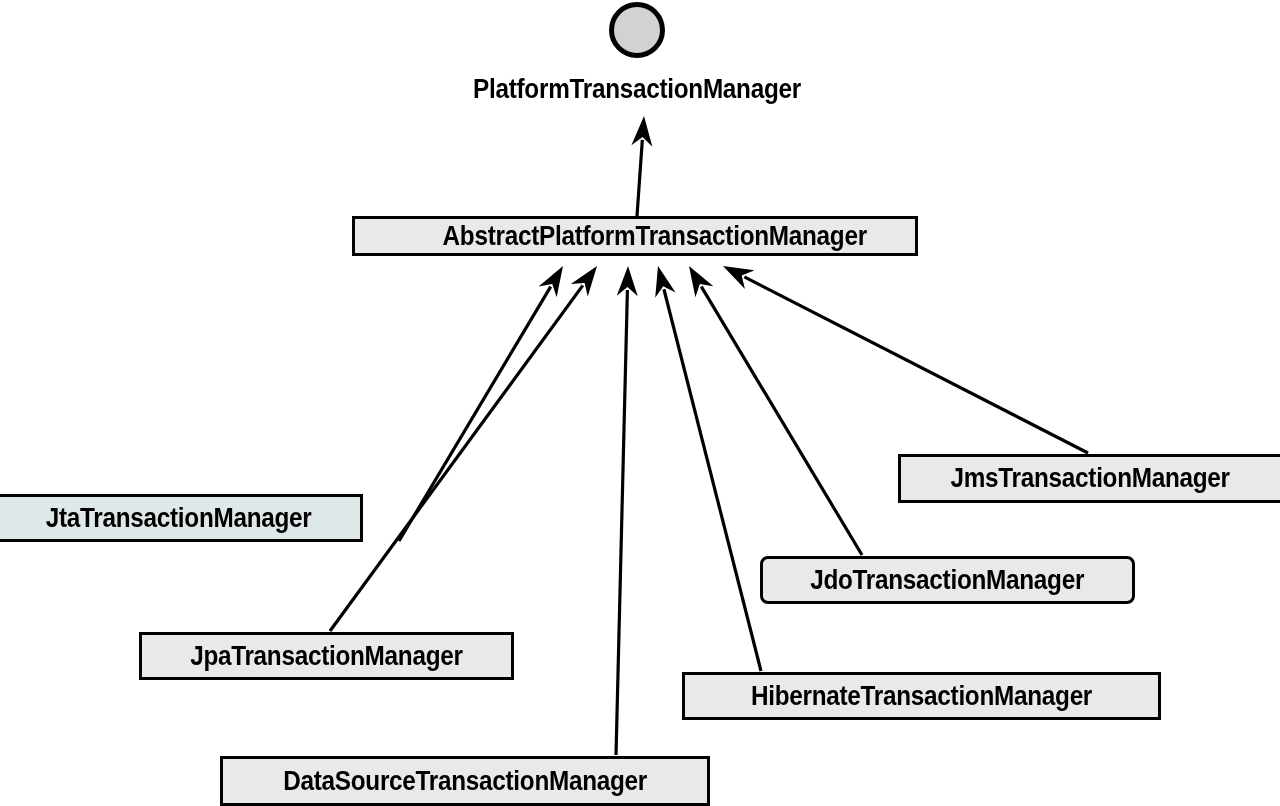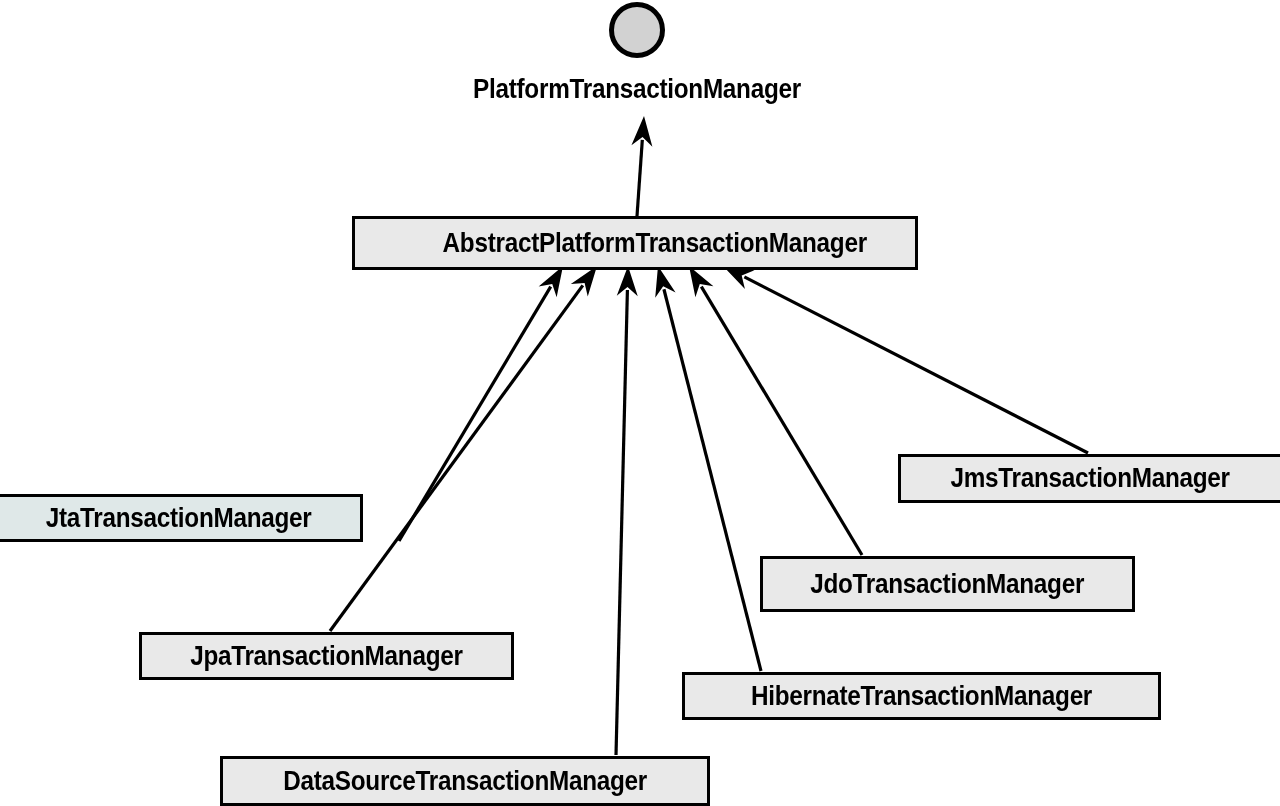--- a/index.html
+++ b/index.html
@@ -79,41 +79,41 @@
       <polygon points="658,266 675.5703152745529,292.4864875201075 663.1759743873147,286.3521322996354 655.2181829749176,297.6624619074222" fill="#000000"></polygon>
       <line x1="862" y1="555" x2="701.3269346815246" y2="286.5923937743388" stroke="#000000" stroke-width="3.2"></line>
       <polygon points="689,266 713.417840628179,286.34745829475645 699.7860678463339,284.0183445525464 695.3994960756324,297.1335261410905" fill="#000000"></polygon>
       <line x1="1088" y1="453" x2="744.3598823666539" y2="276.94328219880623" stroke="#000000" stroke-width="3.2"></line>
       <polygon points="723,266 754.487538920295,270.3341542130967 741.6898970708222,275.57537192395546 744.9121669963397,289.0240512839188" fill="#000000"></polygon>
     </svg>
 
   <div class="iface-circle" style="left: 609px; top: 2px; width: 56px; height: 56px; background: rgb(210, 210, 210);"></div>
   <div class="iface-label" style="left: 437px; top: 74px; width: 400px; font-size: 27px;">PlatformTransactionManager</div>
 
-  <div class="node" style="left: 352px; top: 216px; width: 566px; height: 54px; background: rgb(233, 233, 233); padding-left: 39px;">
+  <div class="node" style="left: 352px; top: 216px; width: 566px; height: 40px; background: rgb(233, 233, 233); padding-left: 39px;">
     <span class="node-label" style="font-size: 27px;">AbstractPlatformTransactionManager</span>
   </div>
 
   <div class="node" style="left: -6px; top: 494px; width: 369px; height: 48px; background: rgb(223, 232, 232);">
     <span class="node-label" style="font-size: 27px;">JtaTransactionManager</span>
   </div>
 
   <div class="node" style="left: 139px; top: 632px; width: 375px; height: 48px; background: rgb(233, 233, 233);">
     <span class="node-label" style="font-size: 27px;">JpaTransactionManager</span>
   </div>
 
   <div class="node" style="left: 220px; top: 756px; width: 490px; height: 50px; background: rgb(233, 233, 233); justify-content: center;">
     <span class="node-label" style="font-size: 27px;">DataSourceTransactionManager</span>
   </div>
 
   <div class="node" style="left: 682px; top: 672px; width: 479px; height: 48px; background: rgb(233, 233, 233); align-items: center;">
     <span class="node-label" style="font-size: 27px;">HibernateTransactionManager</span>
   </div>
 
-  <div class="node" style="left: 760px; top: 556px; width: 375px; height: 56px; background: rgb(233, 233, 233);">
+  <div class="node" style="left: 760px; top: 556px; width: 375px; height: 48px; background: rgb(233, 233, 233); border-radius: 8px;">
     <span class="node-label" style="font-size: 27px;">JdoTransactionManager</span>
   </div>
 
   <div class="node" style="left: 898px; top: 454px; width: 385px; height: 49px; background: rgb(233, 233, 233);">
     <span class="node-label" style="font-size: 27px;">JmsTransactionManager</span>
   </div>
 
 </div>
 
 </body></html>

